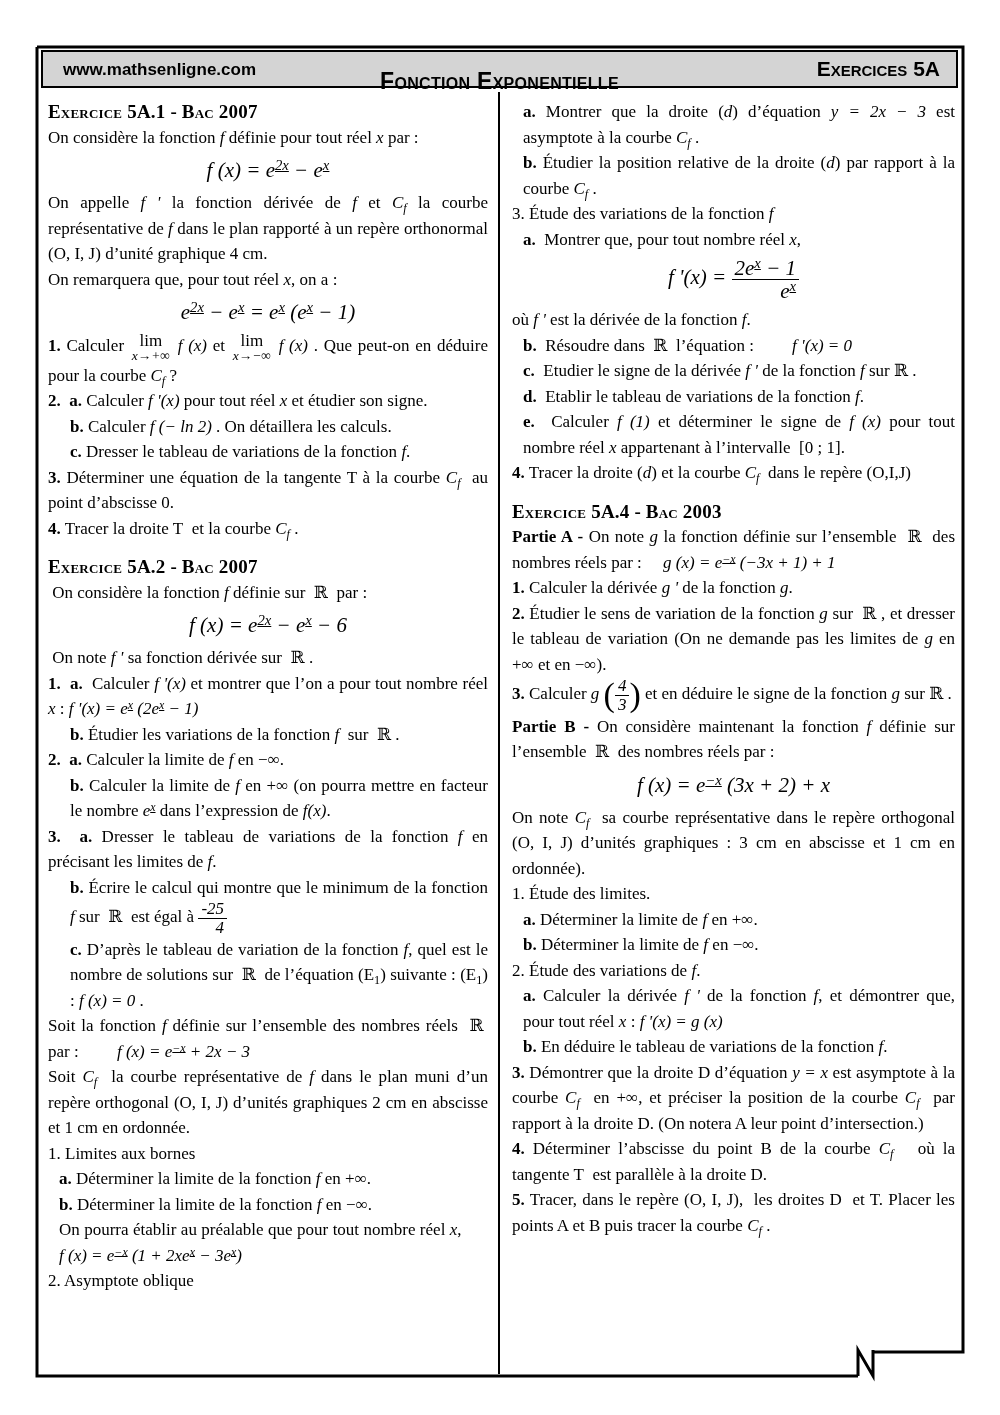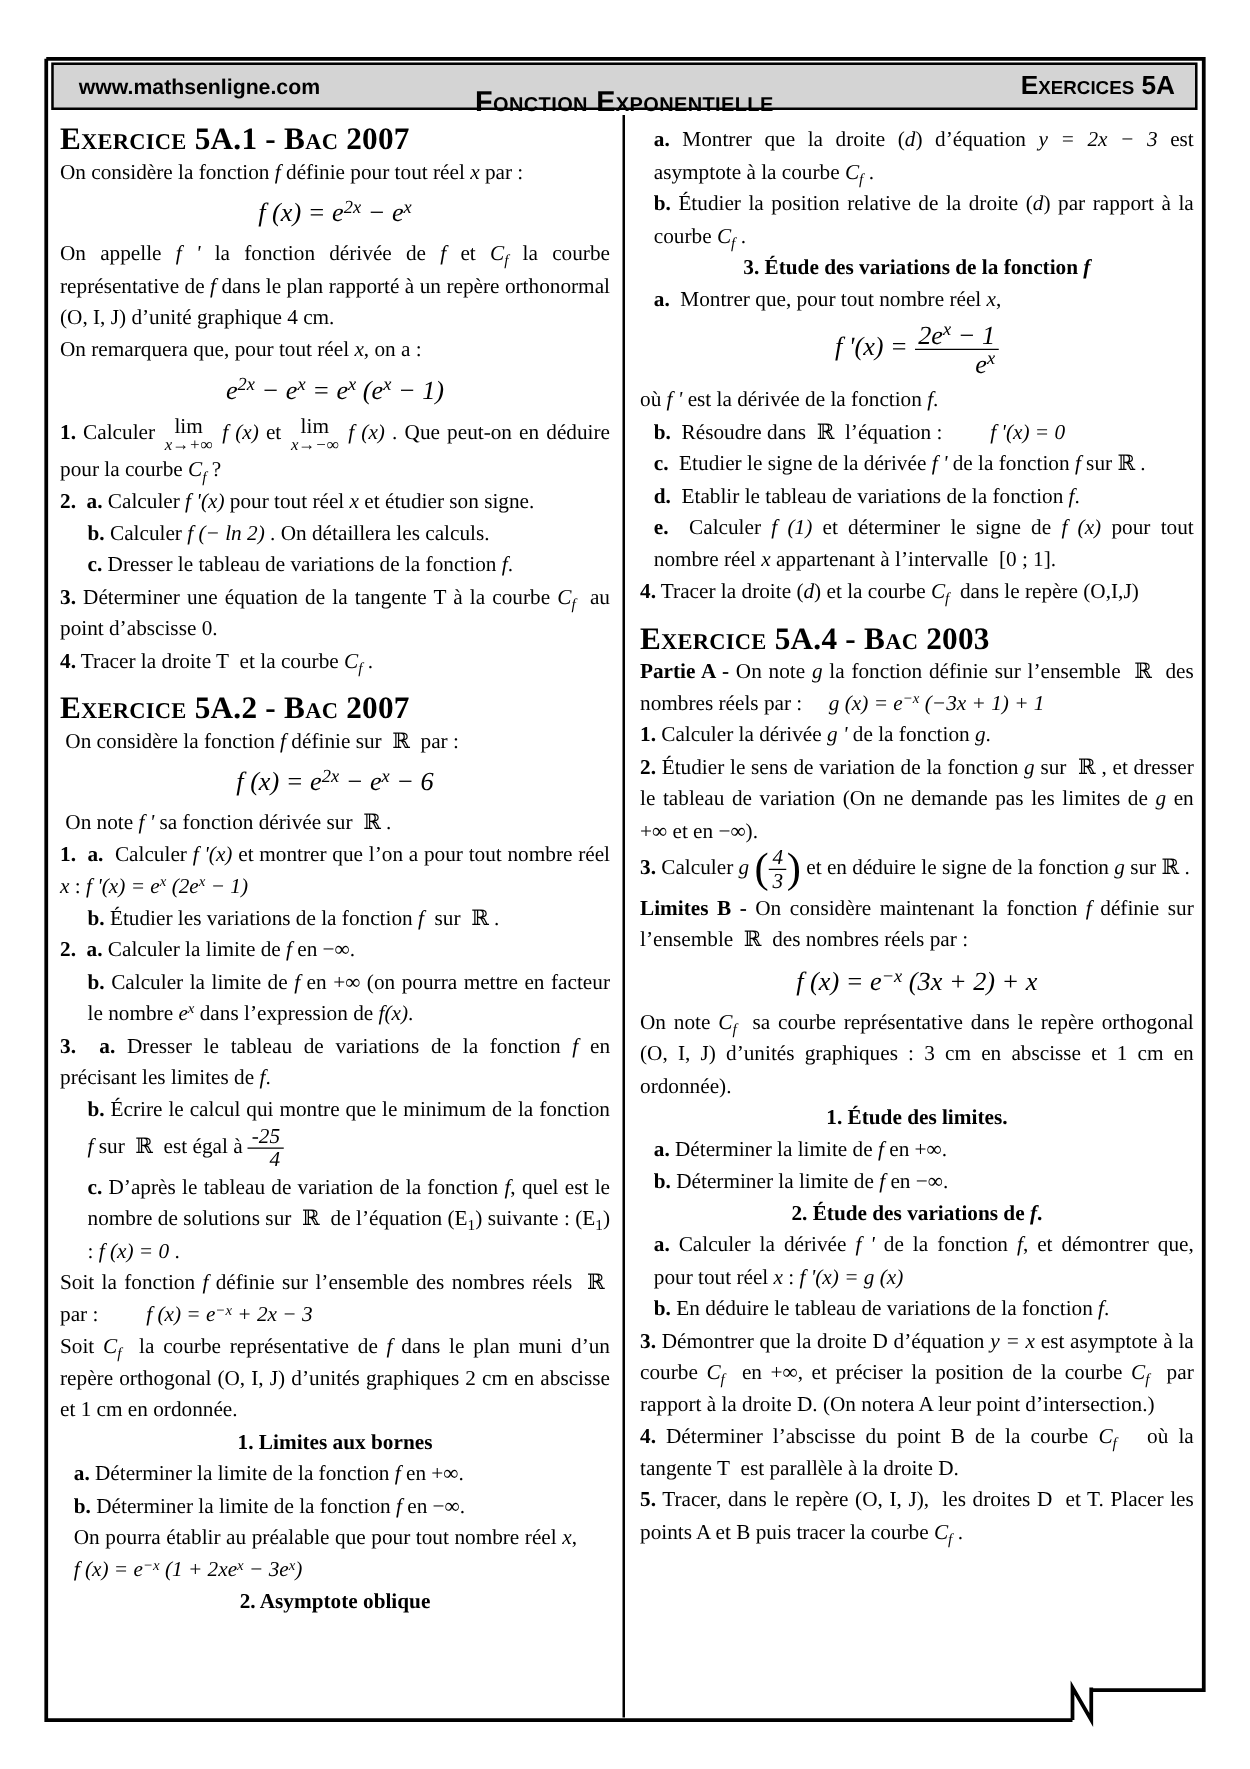--- a/index.html
+++ b/index.html
@@ -21,30 +21,30 @@
 
   .divider { position:absolute; left:498px; top:92px; width:2px; height:1282px; background:#000; }
 
   .col { position:absolute; top:99px; font-size:17px; line-height:25.5px; text-align:justify; }
   .col-left  { left:48px;  width:440px; }
   .col-right { left:512px; width:443px; }
 
   .block { margin:0; }
   .pi  { margin-left:22px; }
   .pi2 { margin-left:11px; }
-  .hb  { font-weight:bold; text-align:center; }
-  .ex-title { font-weight:bold; font-variant:small-caps; font-size:25px;
+  .hb  { font-weight:normal; text-align:left; }
+  .ex-title { font-weight:bold; font-variant:small-caps; font-size:19px;
               letter-spacing:0.2px; margin-top:13px; text-align:left; }
   .block:first-child { margin-top:0; }
   .center { text-align:center; font-size:21px; line-height:30px; margin:5px 0 5px 0; }
 
   em { font-style:italic; }
   b  { font-weight:bold; }
   .math { font-style:italic; }
-  sup { font-size:70%; vertical-align:0.45em; line-height:0; }
+  sup { font-size:70%; vertical-align:0.45em; line-height:0;text-decoration:underline; }
   sub { font-size:72%; vertical-align:-0.35em; line-height:0; }
 
   .frac { display:inline-block; vertical-align:middle; text-align:center;
           line-height:1.05; font-style:italic; }
   .frac .num { display:block; border-bottom:1.5px solid #000; padding:0 3px; }
   .frac .den { display:block; padding:0 3px;text-align:right; }
 
   .lim { display:inline-block; vertical-align:middle; text-align:center;
          line-height:1; font-style:normal; margin:0 2px; }
   .lim-t { display:block; font-size:17px; font-style:normal; }
@@ -113,21 +113,21 @@
       <div class="block pi2"><b>b.</b>&nbsp; Résoudre dans &nbsp;ℝ&nbsp; l’équation :&nbsp;&nbsp;&nbsp;&nbsp;&nbsp;&nbsp;&nbsp;&nbsp; <span class="math">f '(x) = 0</span></div>
       <div class="block pi2"><b>c.</b>&nbsp; Etudier le signe de la dérivée <span class="math">f '</span> de la fonction <em>f</em> sur ℝ .</div>
       <div class="block pi2"><b>d.</b>&nbsp; Etablir le tableau de variations de la fonction <em>f</em>.</div>
       <div class="block pi2"><b>e.</b>&nbsp; Calculer <span class="math">f (1)</span> et déterminer le signe de <span class="math">f (x)</span> pour tout nombre réel <em>x</em> appartenant à l’intervalle &nbsp;[0 ; 1].</div>
       <div class="block p"><b>4.</b> Tracer la droite (<em>d</em>) et la courbe <span class="math">C<sub>f</sub></span> &nbsp;dans le repère (O,I,J)</div>
       <div class="block ex-title">Exercice 5A.4 - Bac 2003</div>
       <div class="block p"><b>Partie A -</b> On note <em>g</em> la fonction définie sur l’ensemble &nbsp;ℝ&nbsp; des nombres réels par :&nbsp;&nbsp;&nbsp;&nbsp; <span class="math">g (x) = e<sup>−x</sup> (−3x + 1) + 1</span></div>
       <div class="block p"><b>1.</b> Calculer la dérivée <span class="math">g '</span> de la fonction <em>g</em>.</div>
       <div class="block p"><b>2.</b> Étudier le sens de variation de la fonction <em>g</em> sur &nbsp;ℝ , et dresser le tableau de variation (On ne demande pas les limites de <em>g</em> en +∞ et en −∞).</div>
       <div class="block p"><b>3.</b> Calculer <span class="math">g</span> <span class="bigp">(</span><span class="frac"><span class="num">4</span><span class="den">3</span></span><span class="bigp">)</span> et en déduire le signe de la fonction <em>g</em> sur ℝ .</div>
-      <div class="block p"><b>Limites B -</b> On considère maintenant la fonction <em>f</em> définie sur l’ensemble &nbsp;ℝ&nbsp; des nombres réels par :</div>
+      <div class="block p"><b>Partie B -</b> On considère maintenant la fonction <em>f</em> définie sur l’ensemble &nbsp;ℝ&nbsp; des nombres réels par :</div>
       <div class="block center"><span class="math">f (x) = e<sup>−x</sup> (3x + 2) + x</span></div>
       <div class="block p">On note <span class="math">C<sub>f</sub></span> &nbsp;sa courbe représentative dans le repère orthogonal (O, I, J) d’unités graphiques : 3 cm en abscisse et 1 cm en ordonnée).</div>
       <div class="block hb">1. Étude des limites.</div>
       <div class="block pi2"><b>a.</b> Déterminer la limite de <em>f</em> en +∞.</div>
       <div class="block pi2"><b>b.</b> Déterminer la limite de <em>f</em> en −∞.</div>
       <div class="block hb">2. Étude des variations de <em>f</em>.</div>
       <div class="block pi2"><b>a.</b> Calculer la dérivée <span class="math">f '</span> de la fonction <em>f</em>, et démontrer que, pour tout réel <em>x</em> : <span class="math">f '(x) = g (x)</span></div>
       <div class="block pi2"><b>b.</b> En déduire le tableau de variations de la fonction <em>f</em>.</div>
       <div class="block p"><b>3.</b> Démontrer que la droite D d’équation <span class="math">y = x</span> est asymptote à la courbe <span class="math">C<sub>f</sub></span> &nbsp;en +∞, et préciser la position de la courbe <span class="math">C<sub>f</sub></span> &nbsp;par rapport à la droite D. (On notera A leur point d’intersection.)</div>
       <div class="block p"><b>4.</b> Déterminer l’abscisse du point B de la courbe <span class="math">C<sub>f</sub></span> &nbsp;&nbsp;où la tangente T&nbsp; est parallèle à la droite D.</div>

